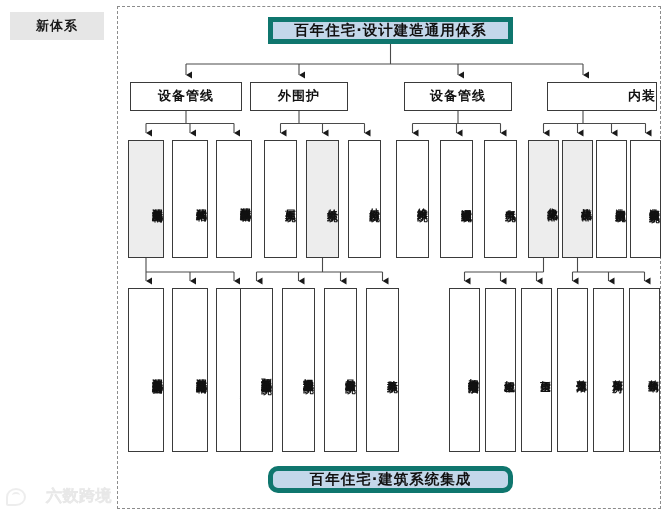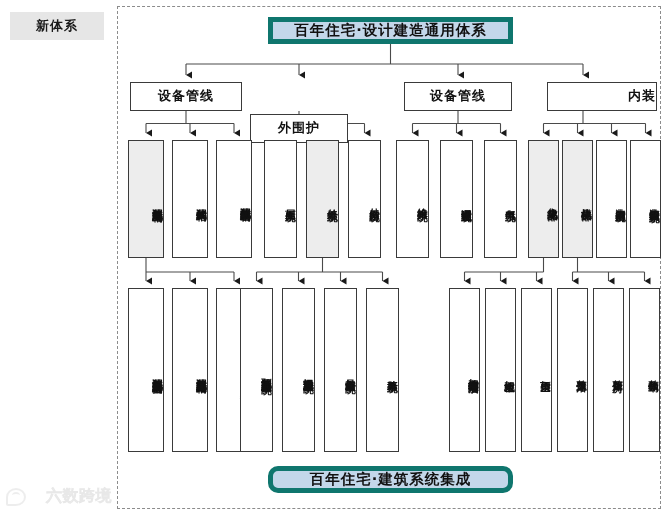--- a/index.html
+++ b/index.html
@@ -175,21 +175,21 @@
   </svg>
 
   <div class="node accent" id="header-box" style="left:268px; top:17px; width:245px; height:27px;">百年住宅·设计建造通用体系</div>
 
   <div class="node accent" id="footer-box" style="left:268px; top:466px; width:245px; height:27px;border-radius:10px;">百年住宅·建筑系统集成</div>
 
   <div id="cat-layer">
       <div class="node cat" style="left: 130px; top: 82px; width: 112px; height: 29px;">
         <span>设备管线</span>
       </div>
-      <div class="node cat" style="left: 250px; top: 82px; width: 98px; height: 29px; margin-top: 32px;">
+      <div class="node cat" style="left: 250px; top: 82px; width: 98px; height: 29px;">
         <span>外围护</span>
       </div>
       <div class="node cat" style="left: 404px; top: 82px; width: 108px; height: 29px; justify-content: center;">
         <span>设备管线</span>
       </div>
       <div class="node cat" style="left: 547px; top: 82px; width: 110px; height: 29px; justify-content: flex-end;">
         <span>内装</span>
       </div>
     </div>
   <div id="l3-layer">

